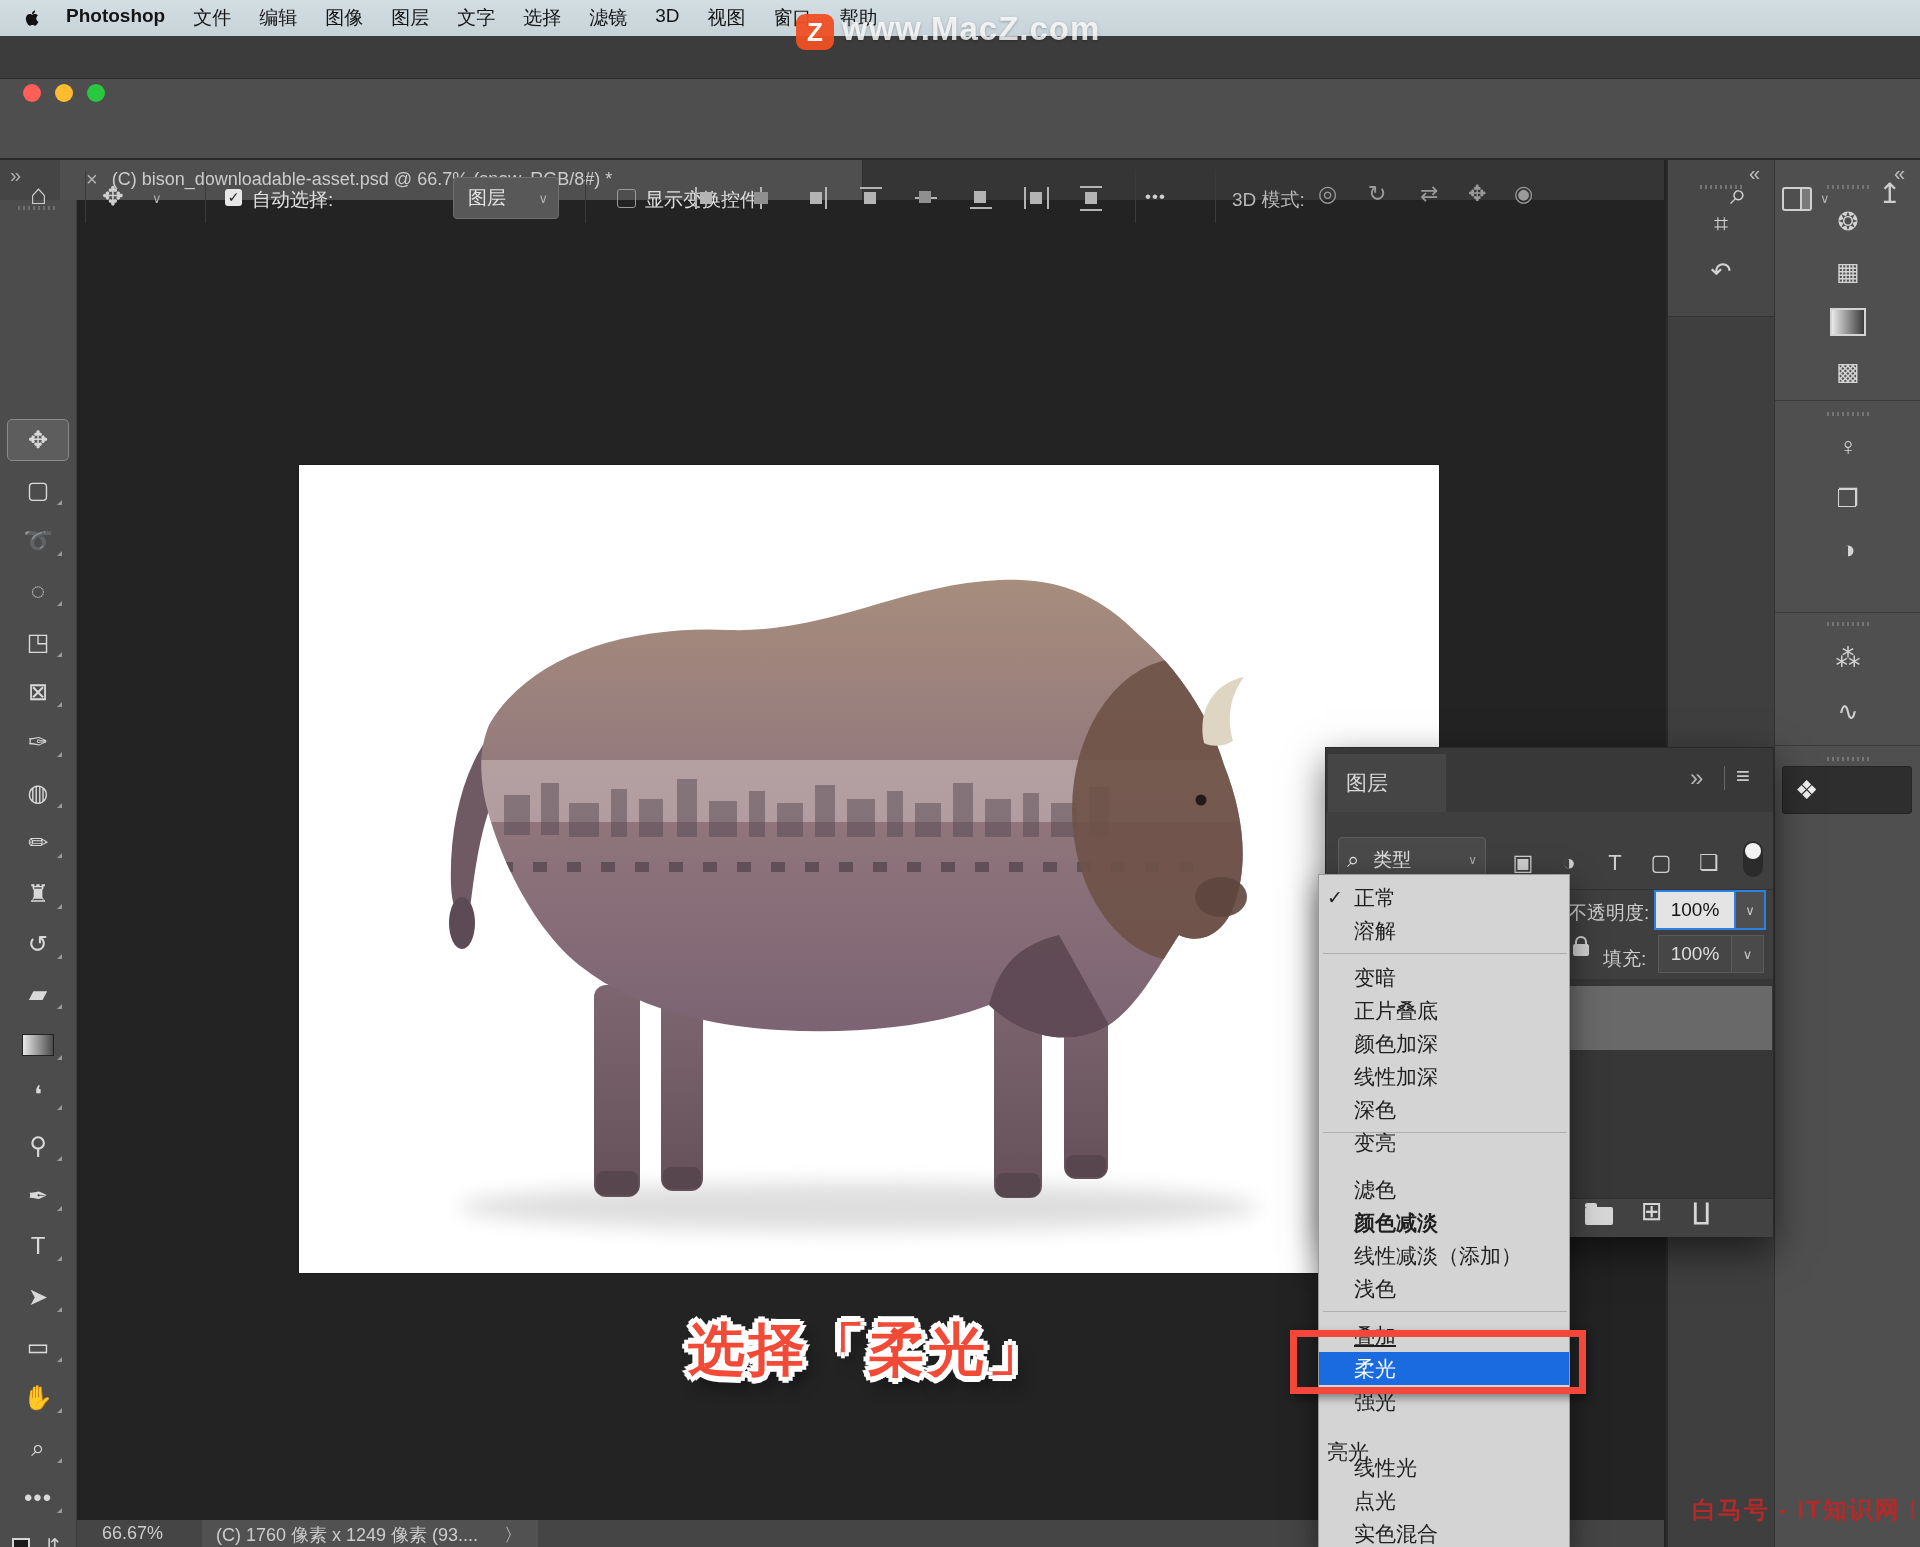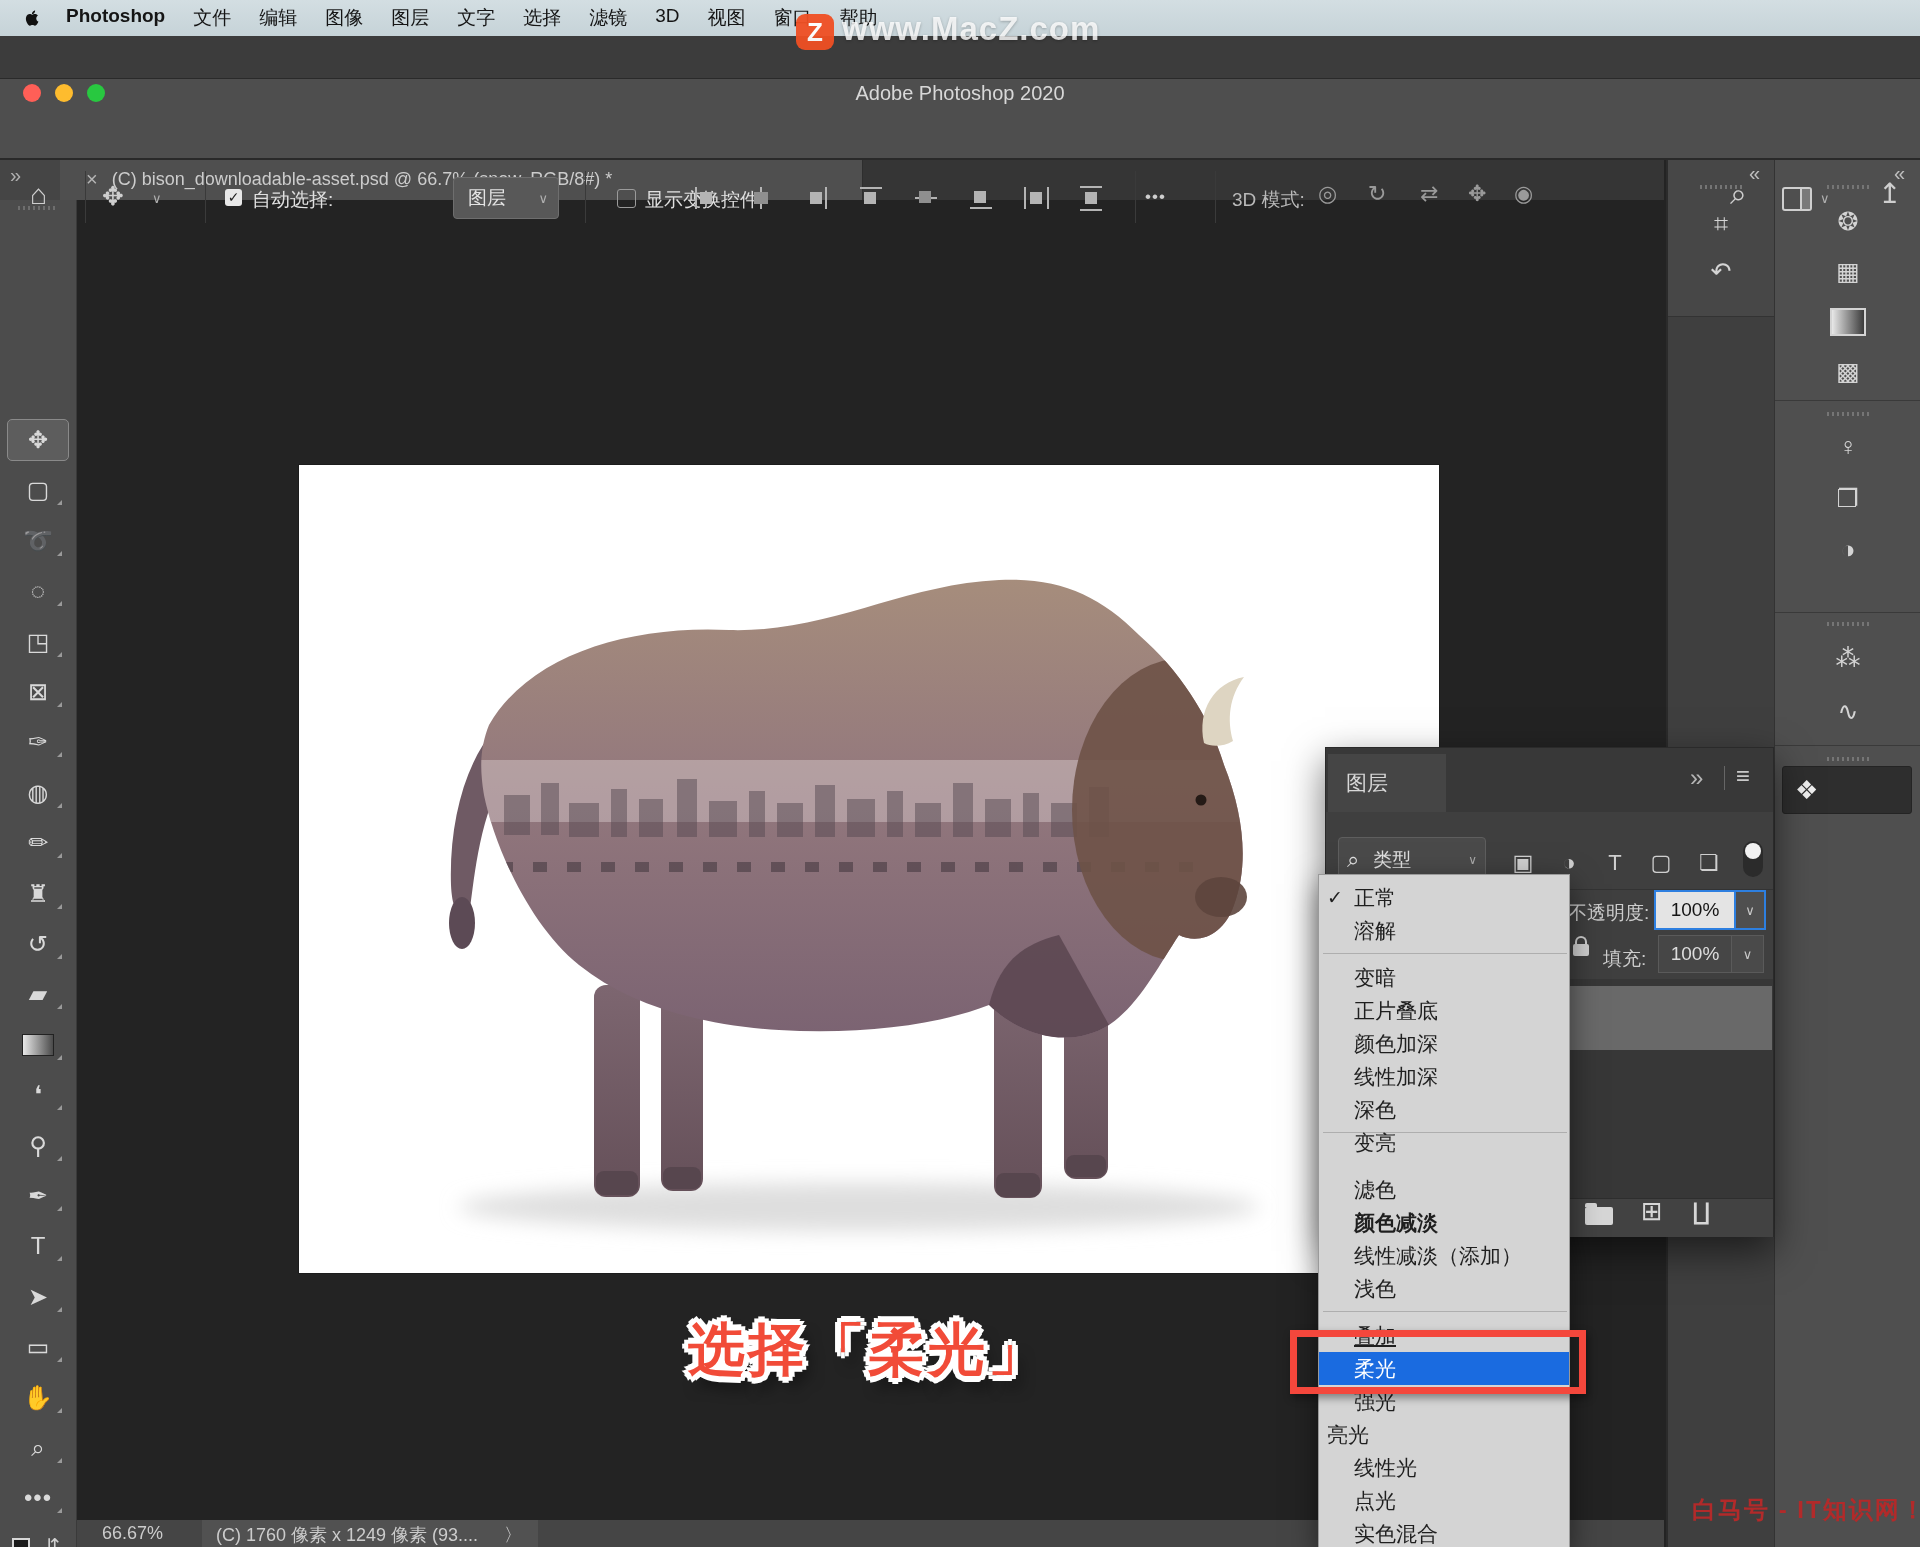--- a/index.html
+++ b/index.html
@@ -149,21 +149,20 @@
       <span class="mitem">视图</span>
       <span class="mitem">窗口</span>
       <span class="mitem">帮助</span>
     </span>
 </div>
 
 <div id="titlebar" class="abs">
   <span class="light" style="left:23px;background:#ff5f57"></span>
   <span class="light" style="left:55px;background:#febc2e"></span>
   <span class="light" style="left:87px;background:#28c840"></span>
-  <div id="wintitle">Adobe Photoshop 2020</div>
 </div>
 
 <div id="wm-badge" class="abs">Z</div>
 <div id="wm-text" class="abs">www.MacZ.com</div>
 
 <div id="optionsbar" class="abs">
   <span class="oglyph" style="left:30px;top:100px;font-size:28px">⌂</span>
   <span class="odiv" style="left:85px"></span>
   <span class="oglyph" style="left:102px;top:102px;font-size:26px">✥</span>
   <span class="chev" style="left:152px;top:112px">∨</span>
@@ -472,21 +471,21 @@
     <div class="mdiv" style="top: 257px;"></div>
     <div class="mi" style="top: 251px;"><span>变亮</span></div>
     <div class="mi" style="top: 298px;"><span>滤色</span></div>
     <div class="mi" style="top: 331px; font-weight: bold;"><span>颜色减淡</span></div>
     <div class="mi" style="top: 364px;"><span>线性减淡（添加）</span></div>
     <div class="mi" style="top: 397px;"><span>浅色</span></div>
     <div class="mdiv" style="top: 436px;"></div>
     <div class="mi" style="top: 444px; text-decoration: underline;"><span>叠加</span></div>
     <div class="mi sel" style="top: 477px;"><span>柔光</span></div>
     <div class="mi" style="top: 510px;"><span>强光</span></div>
-    <div class="mi" style="top: 543px; padding-left: 8px;"><span>亮光</span></div>
+    <div class="mi" style="top: 560px; padding-left: 8px;"><span>亮光</span></div>
     <div class="mi" style="top: 576px;"><span>线性光</span></div>
     <div class="mi" style="top: 609px;"><span>点光</span></div>
     <div class="mi" style="top: 642px;"><span>实色混合</span></div>
   </div>
 
 <div id="redbox" class="abs"></div>
 
 <div id="wm-bottom" class="abs">白马号 - IT知识网！</div>
 
 </body></html>

